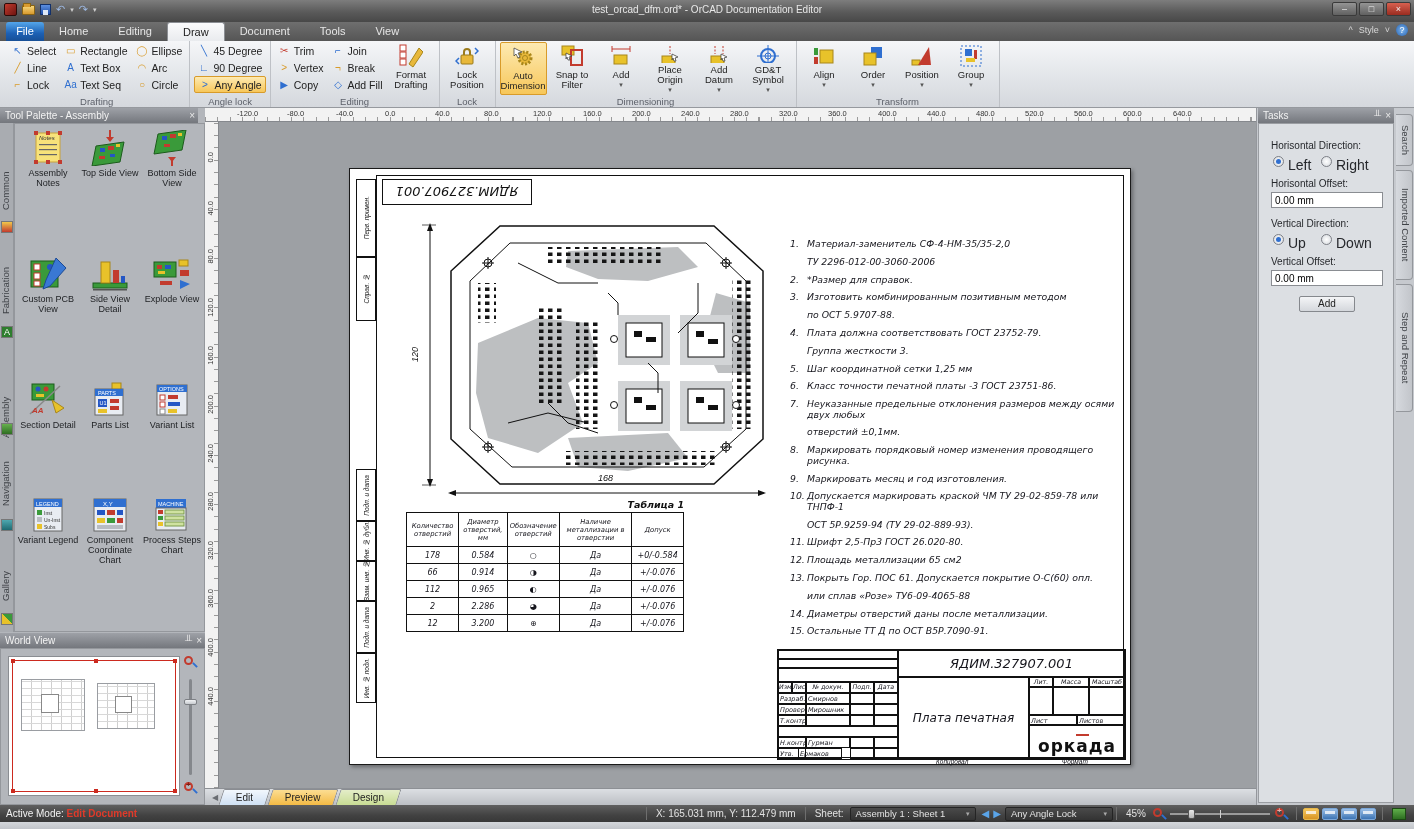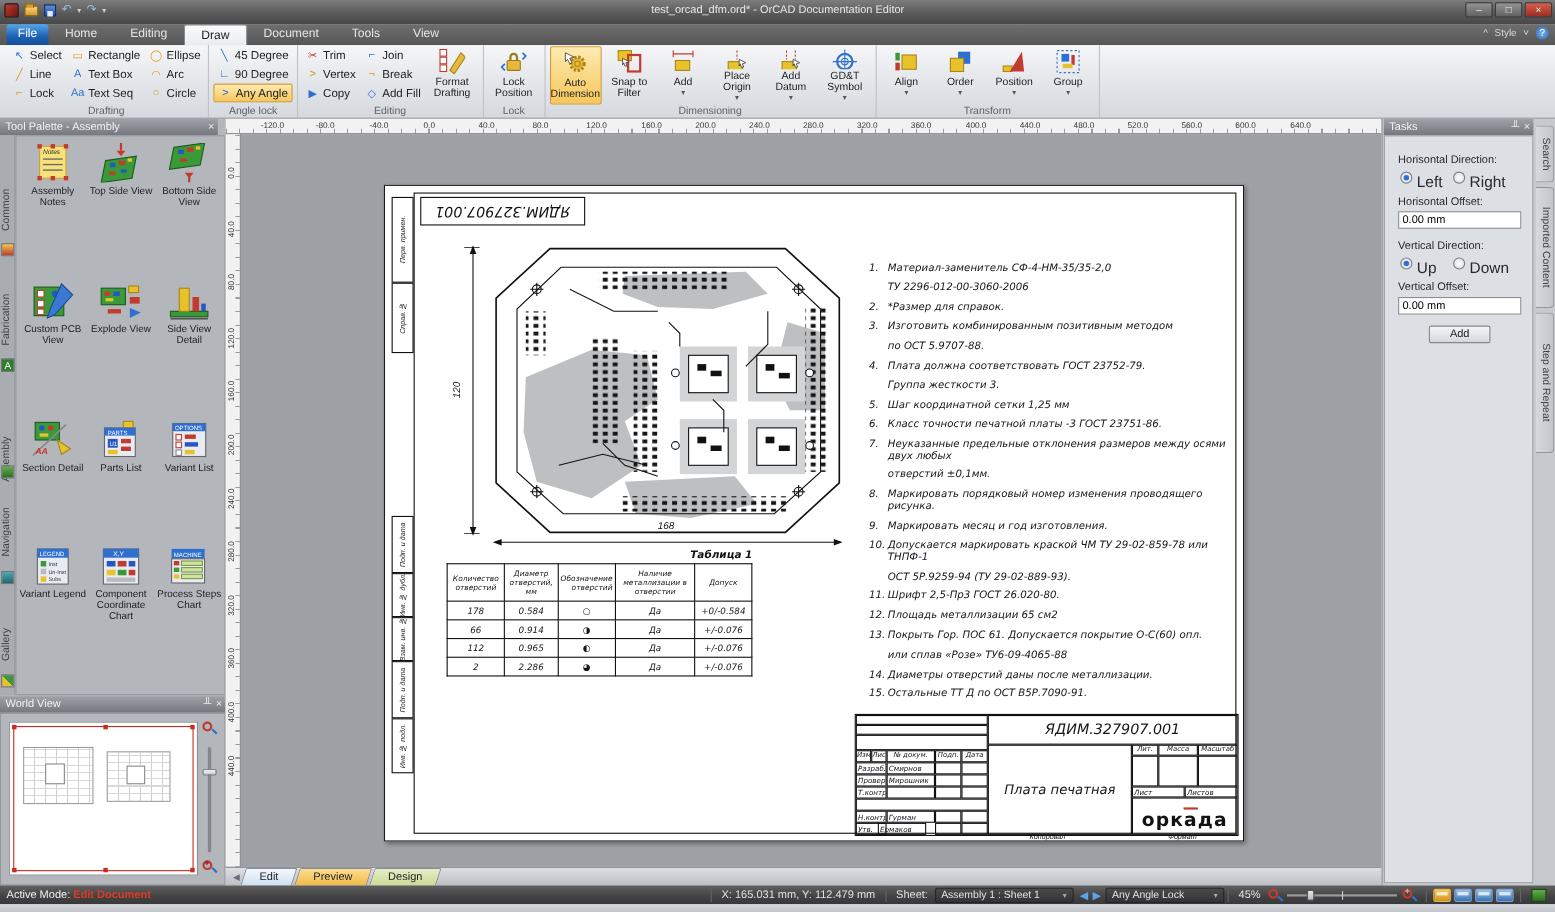--- a/index.html
+++ b/index.html
@@ -449,40 +449,40 @@
         <rect x="6" y="17" width="6" height="6" fill="#fff" stroke="#c23b2e"></rect>
         <rect x="6" y="25" width="6" height="5" fill="#fff" stroke="#c23b2e"></rect>
       <circle cx="22" cy="11" r="3" fill="#2456c4"></circle>
         <circle cx="22" cy="25" r="3" fill="#2456c4"></circle>
       <polygon points="28,2 38,12 22,30 15,33 18,24" fill="#3a78d4" stroke="#1c4a94"></polygon>
     </svg>
     <div class="plabel">Custom PCB View</div>
   </div>
   <div class="pitem">
     <svg width="40" height="36">
+      <rect x="3" y="27" width="34" height="5" fill="#3a9a3a" stroke="#1c5c1c"></rect>
+      <rect x="11" y="6" width="9" height="21" fill="#e8c22a" stroke="#a8861a"></rect>
+      <rect x="23" y="14" width="6" height="13" fill="#c23b2e"></rect>
+      <rect x="31" y="20" width="4" height="7" fill="#2456c4"></rect>
+      <rect x="3" y="33" width="34" height="1.5" fill="#555"></rect>
+    </svg>
+    <div class="plabel">Side View Detail</div>
+  </div>
+  <div class="pitem">
+    <svg width="40" height="36">
       <rect x="2" y="6" width="22" height="15" fill="#3a9a3a" stroke="#1c5c1c"></rect>
       <rect x="5" y="9" width="5" height="4" fill="#c23b2e"></rect>
         <rect x="13" y="9" width="6" height="4" fill="#2456c4"></rect>
         <rect x="6" y="15" width="7" height="3" fill="#e8c22a"></rect>
       <rect x="27" y="4" width="9" height="6" fill="#e8c22a" stroke="#a8861a"></rect>
       <rect x="28" y="14" width="9" height="6" fill="#c23b2e"></rect>
       <polygon points="28,24 38,28 28,33" fill="#2f6fd0"></polygon>
       <rect x="8" y="25" width="12" height="4" fill="#c23b2e"></rect>
     </svg>
     <div class="plabel">Explode View</div>
-  </div>
-  <div class="pitem">
-    <svg width="40" height="36">
-      <rect x="3" y="27" width="34" height="5" fill="#3a9a3a" stroke="#1c5c1c"></rect>
-      <rect x="11" y="6" width="9" height="21" fill="#e8c22a" stroke="#a8861a"></rect>
-      <rect x="23" y="14" width="6" height="13" fill="#c23b2e"></rect>
-      <rect x="31" y="20" width="4" height="7" fill="#2456c4"></rect>
-      <rect x="3" y="33" width="34" height="1.5" fill="#555"></rect>
-    </svg>
-    <div class="plabel">Side View Detail</div>
   </div>
 
   <div class="pitem">
     <svg width="40" height="36">
       <rect x="4" y="2" width="22" height="16" fill="#3a9a3a" stroke="#1c5c1c"></rect>
       <circle cx="10" cy="7" r="2.5" fill="#2456c4"></circle>
         <circle cx="18" cy="7" r="2.5" fill="#c23b2e"></circle>
         <rect x="8" y="12" width="8" height="3" fill="#e8c22a"></rect>
       <path d="M2,32 L32,4" stroke="#888" stroke-width="1.5"></path>
       <polygon points="24,18 36,26 28,31" fill="#e8c22a" stroke="#a8861a"></polygon>
@@ -788,21 +788,21 @@
         </div>
     </div>
 
     <div class="dtable-wrap">
       <div class="dtable-cap">Таблица 1</div>
       <table class="dt">
         <tbody>
             <tr class="hd">
           <td style="width:54px;">Количество отверстий</td>
           <td style="width:50px;">Диаметр отверстий, мм</td>
-          <td style="width:42px;text-align:right;">Обозначение отверстий</td>
+          <td style="width:42px;">Обозначение отверстий</td>
           <td style="width:78px;">Наличие металлизации в отверстии</td>
           <td style="width:54px;">Допуск</td>
         </tr>
         <tr class="dr">
               <td>178</td>
               <td>0.584</td>
               <td class="sym">○</td>
               <td>Да</td>
               <td>+0/-0.584</td>
             </tr>
@@ -820,20 +820,27 @@
               <td>Да</td>
               <td>+/-0.076</td>
             </tr>
         <tr class="dr">
               <td>2</td>
               <td>2.286</td>
               <td class="sym">◕</td>
               <td>Да</td>
               <td>+/-0.076</td>
             </tr>
+        <tr class="dr">
+              <td>12</td>
+              <td>3.200</td>
+              <td class="sym">⊕</td>
+              <td>Да</td>
+              <td>+/-0.076</td>
+            </tr>
       </tbody>
         </table>
     </div>
 
     <div class="tblock">
 
       <div class="tb-cell tb-doc" style="left:120px;top:0;width:227px;height:27px;">ЯДИМ.327907.001</div>
 
       <div class="tb-cell tb-name" style="left:120px;top:27px;width:131px;height:82px;">Плата печатная</div>
 

